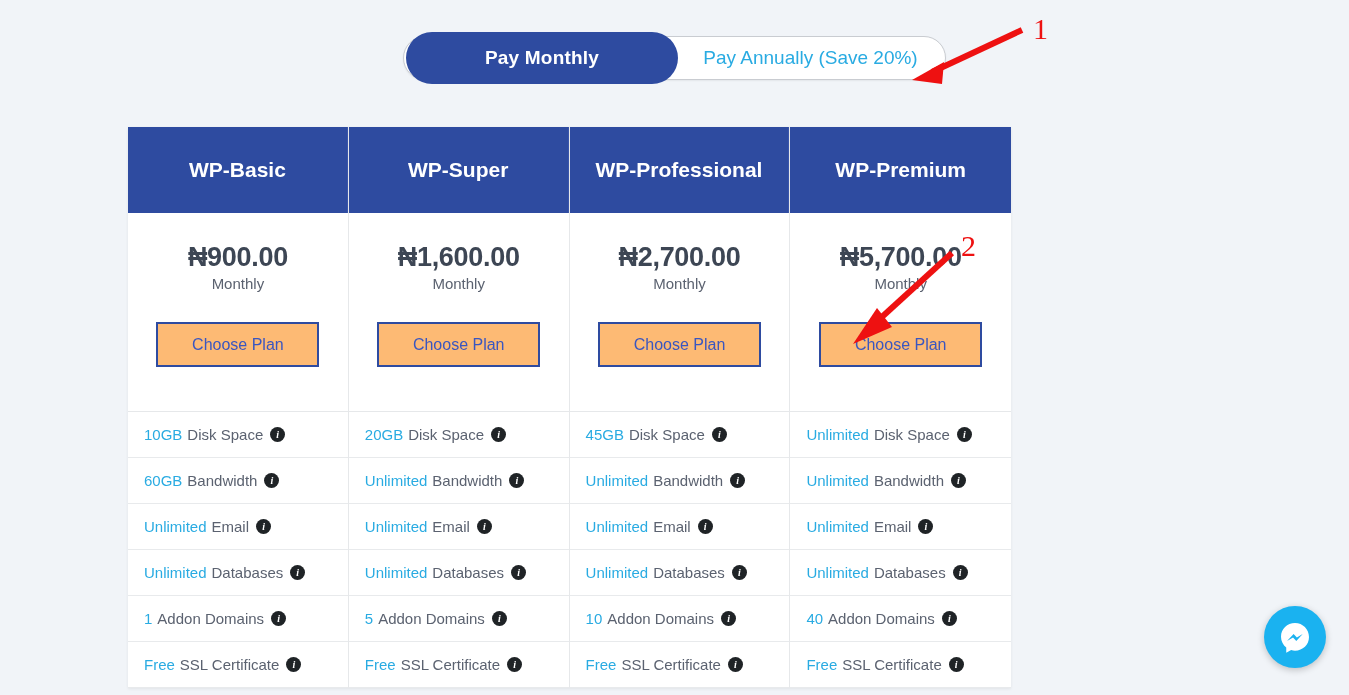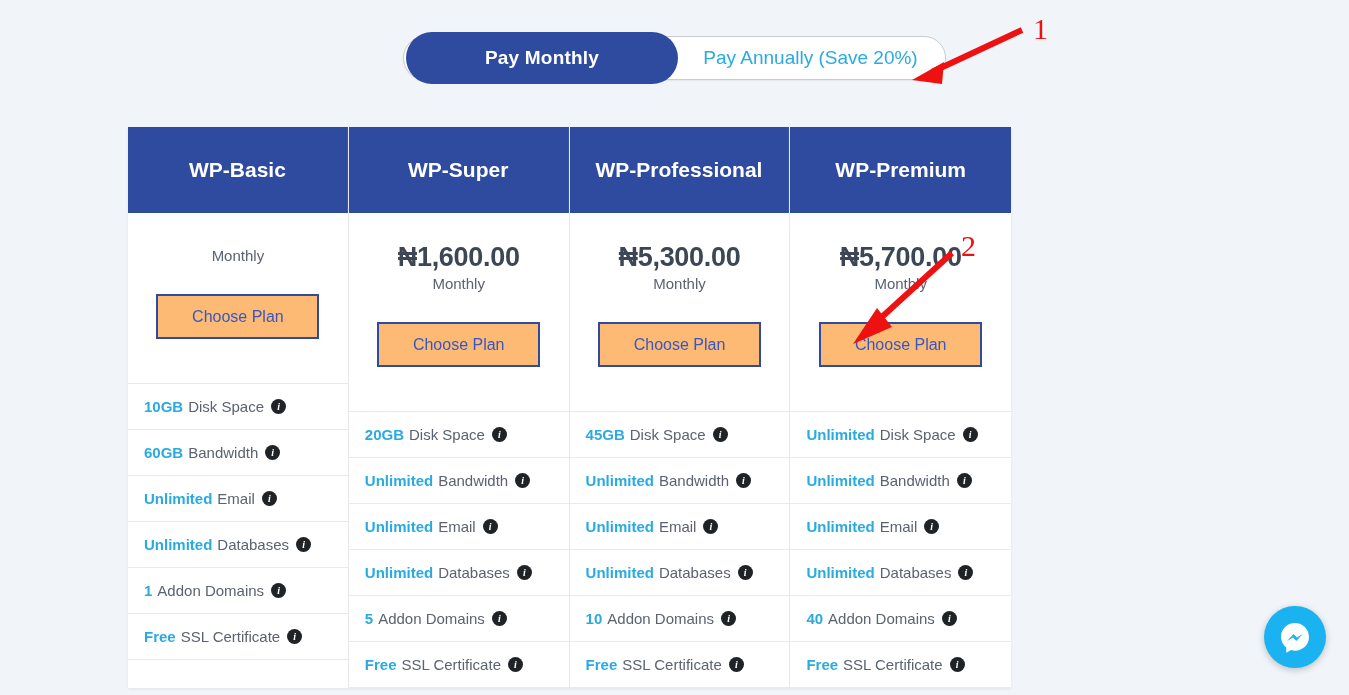--- a/index.html
+++ b/index.html
@@ -133,21 +133,21 @@
     display: flex;
     align-items: center;
     padding-left: 16px;
     border-bottom: 1px solid #e8eaec;
     font-size: 15px;
     color: #5b6270;
     white-space: nowrap;
   }
   .feat-val {
     color: #29abe2;
-    font-weight: bold;
+    font-weight: normal;
     margin-right: 5px;
   }
   .info-icon {
     display: inline-flex;
     align-items: center;
     justify-content: center;
     width: 15px;
     height: 15px;
     border-radius: 50%;
     background: #1f2326;
@@ -202,20 +202,21 @@
     <div class="toggle-seg monthly">Pay Monthly</div>
     <div class="toggle-seg annually">Pay Annually (Save 20%)</div>
   </div>
 </div>
 
 <div class="table">
 
   <div class="col">
     <div class="col-head">WP-Basic</div>
     <div class="price-block">
+      <div class="price">₦900.00</div>
       <div class="period">Monthly</div>
     </div>
     <div class="btn-row">
       <button class="choose-btn">Choose Plan</button>
     </div>
     <div class="feat-list">
       <div class="feat">
           <span class="feat-val">10GB</span>
           <span>Disk Space</span>
           <span class="info-icon">i</span>
@@ -287,21 +288,21 @@
           <span class="feat-val">Free</span>
           <span>SSL Certificate</span>
           <span class="info-icon">i</span>
         </div>
     </div>
   </div>
 
   <div class="col">
     <div class="col-head">WP-Professional</div>
     <div class="price-block">
-      <div class="price">₦5,300.00</div>
+      <div class="price">₦2,700.00</div>
       <div class="period">Monthly</div>
     </div>
     <div class="btn-row">
       <button class="choose-btn">Choose Plan</button>
     </div>
     <div class="feat-list">
       <div class="feat">
           <span class="feat-val">45GB</span>
           <span>Disk Space</span>
           <span class="info-icon">i</span>

